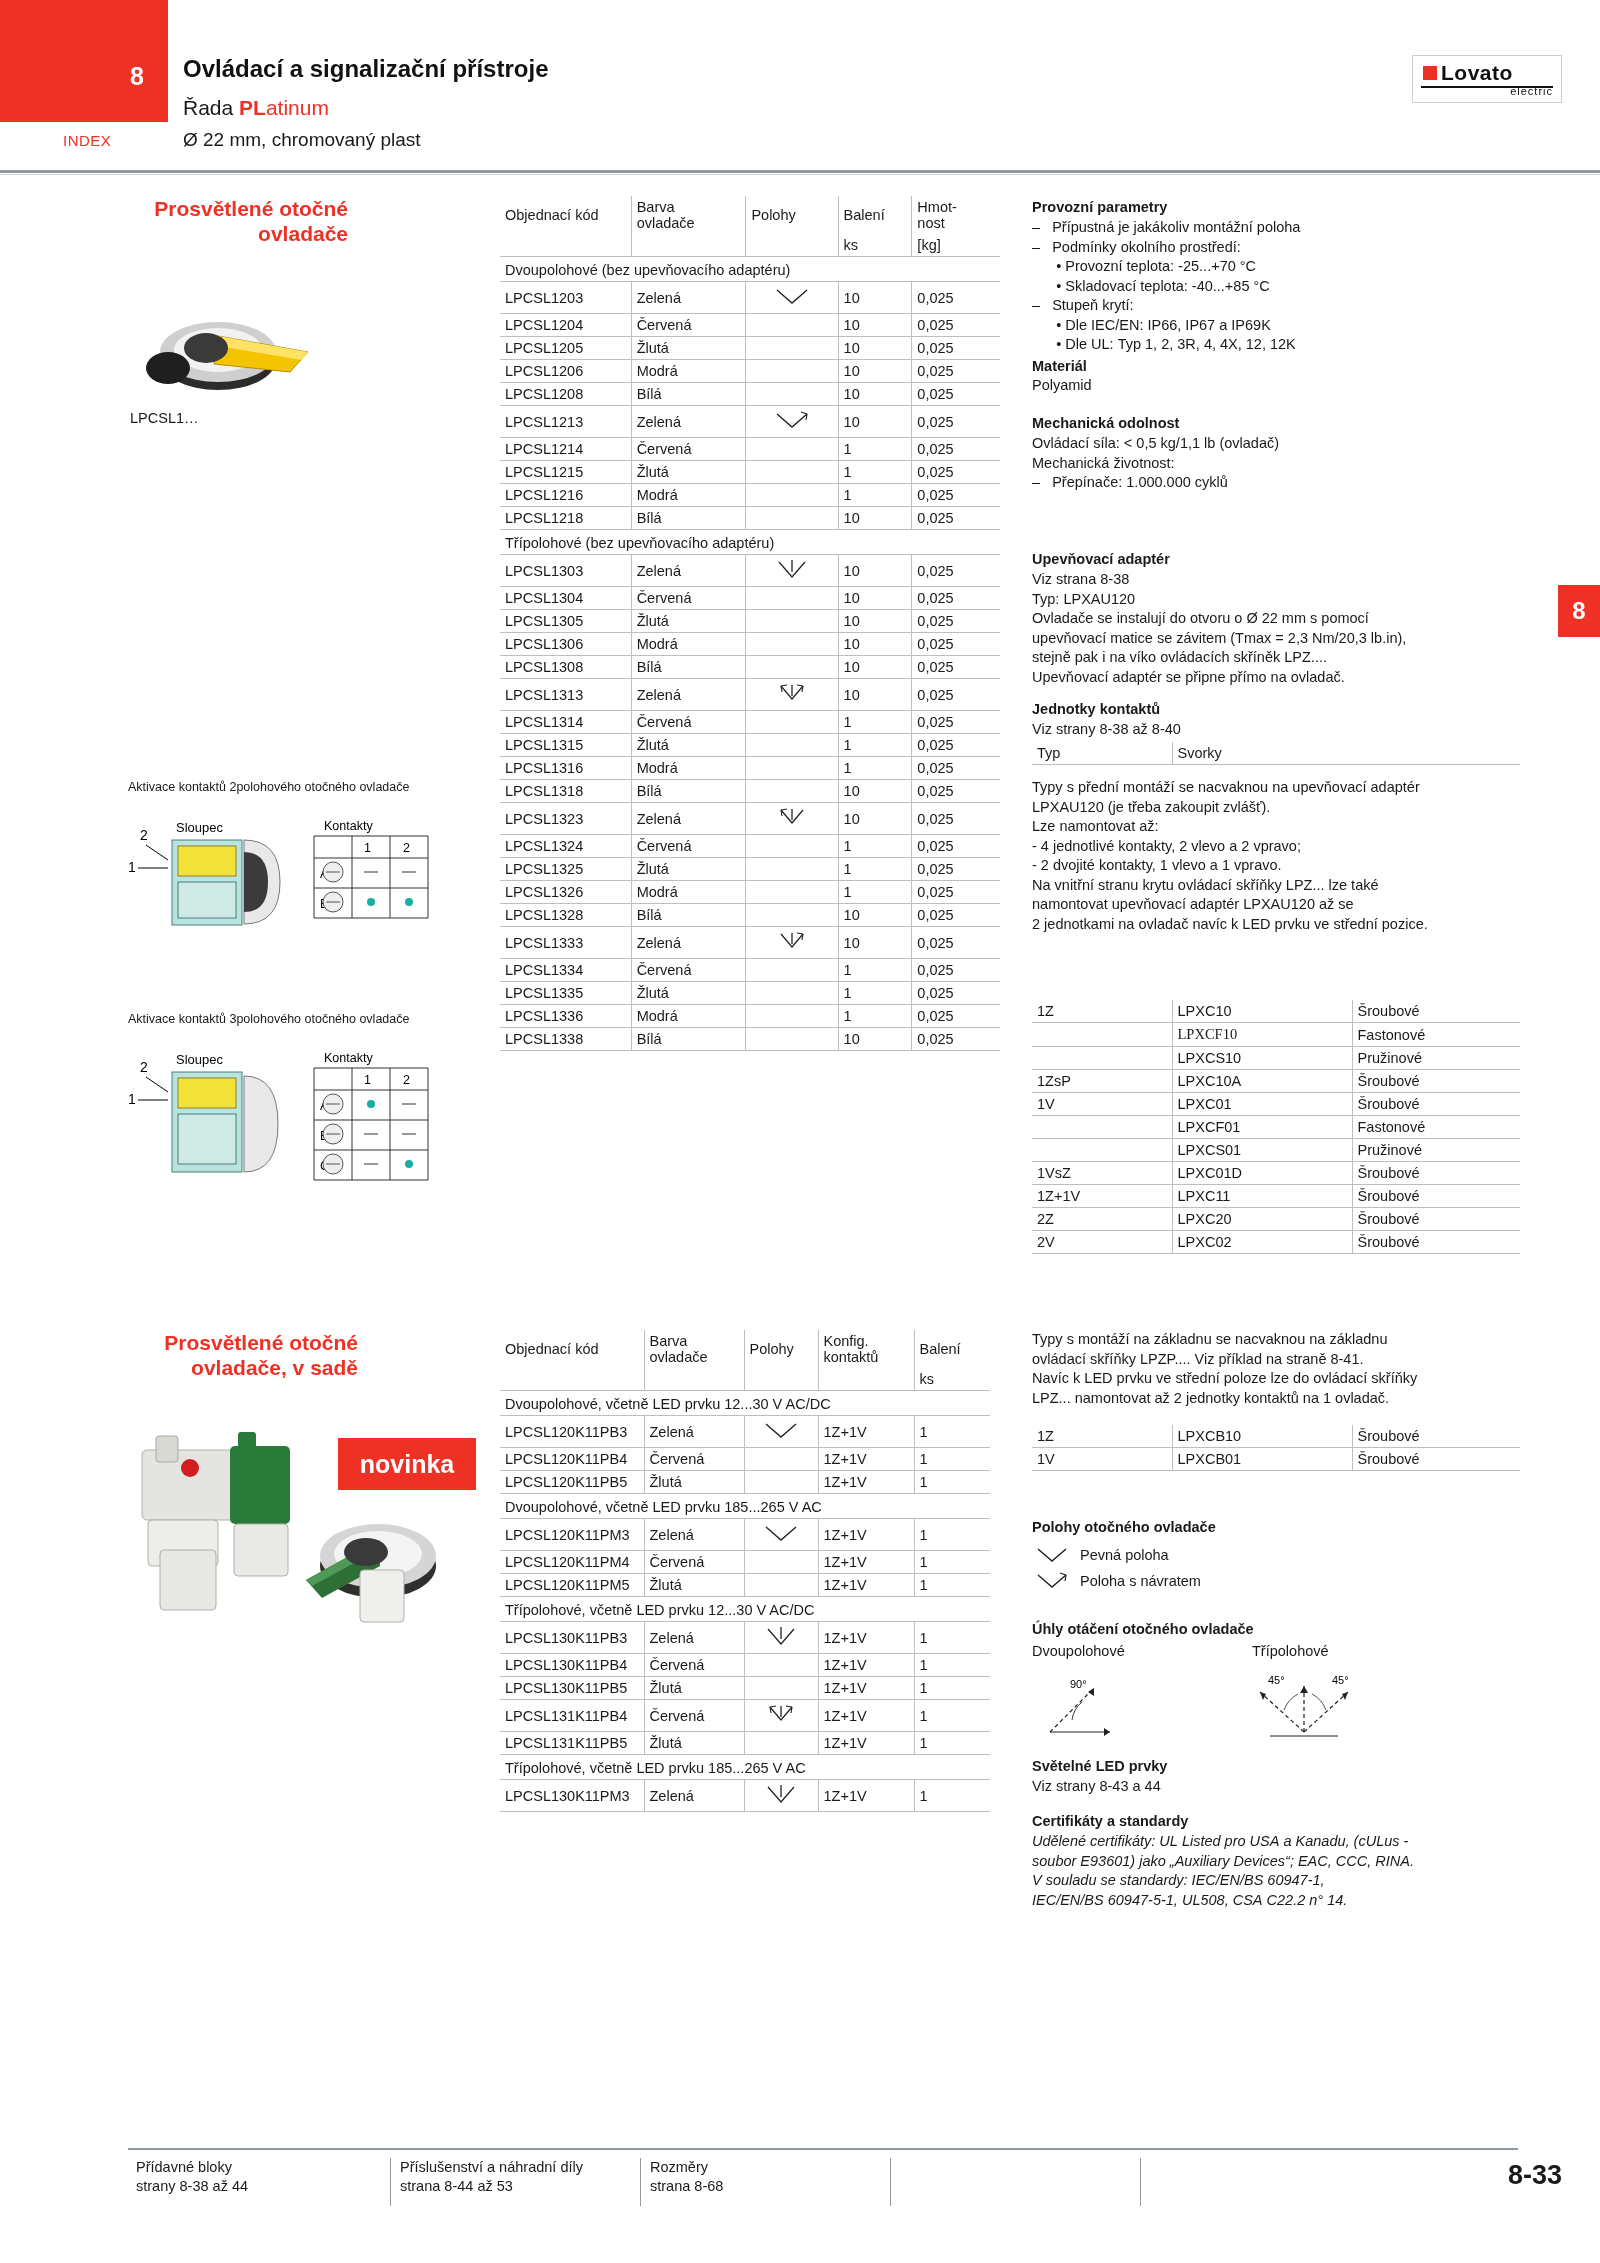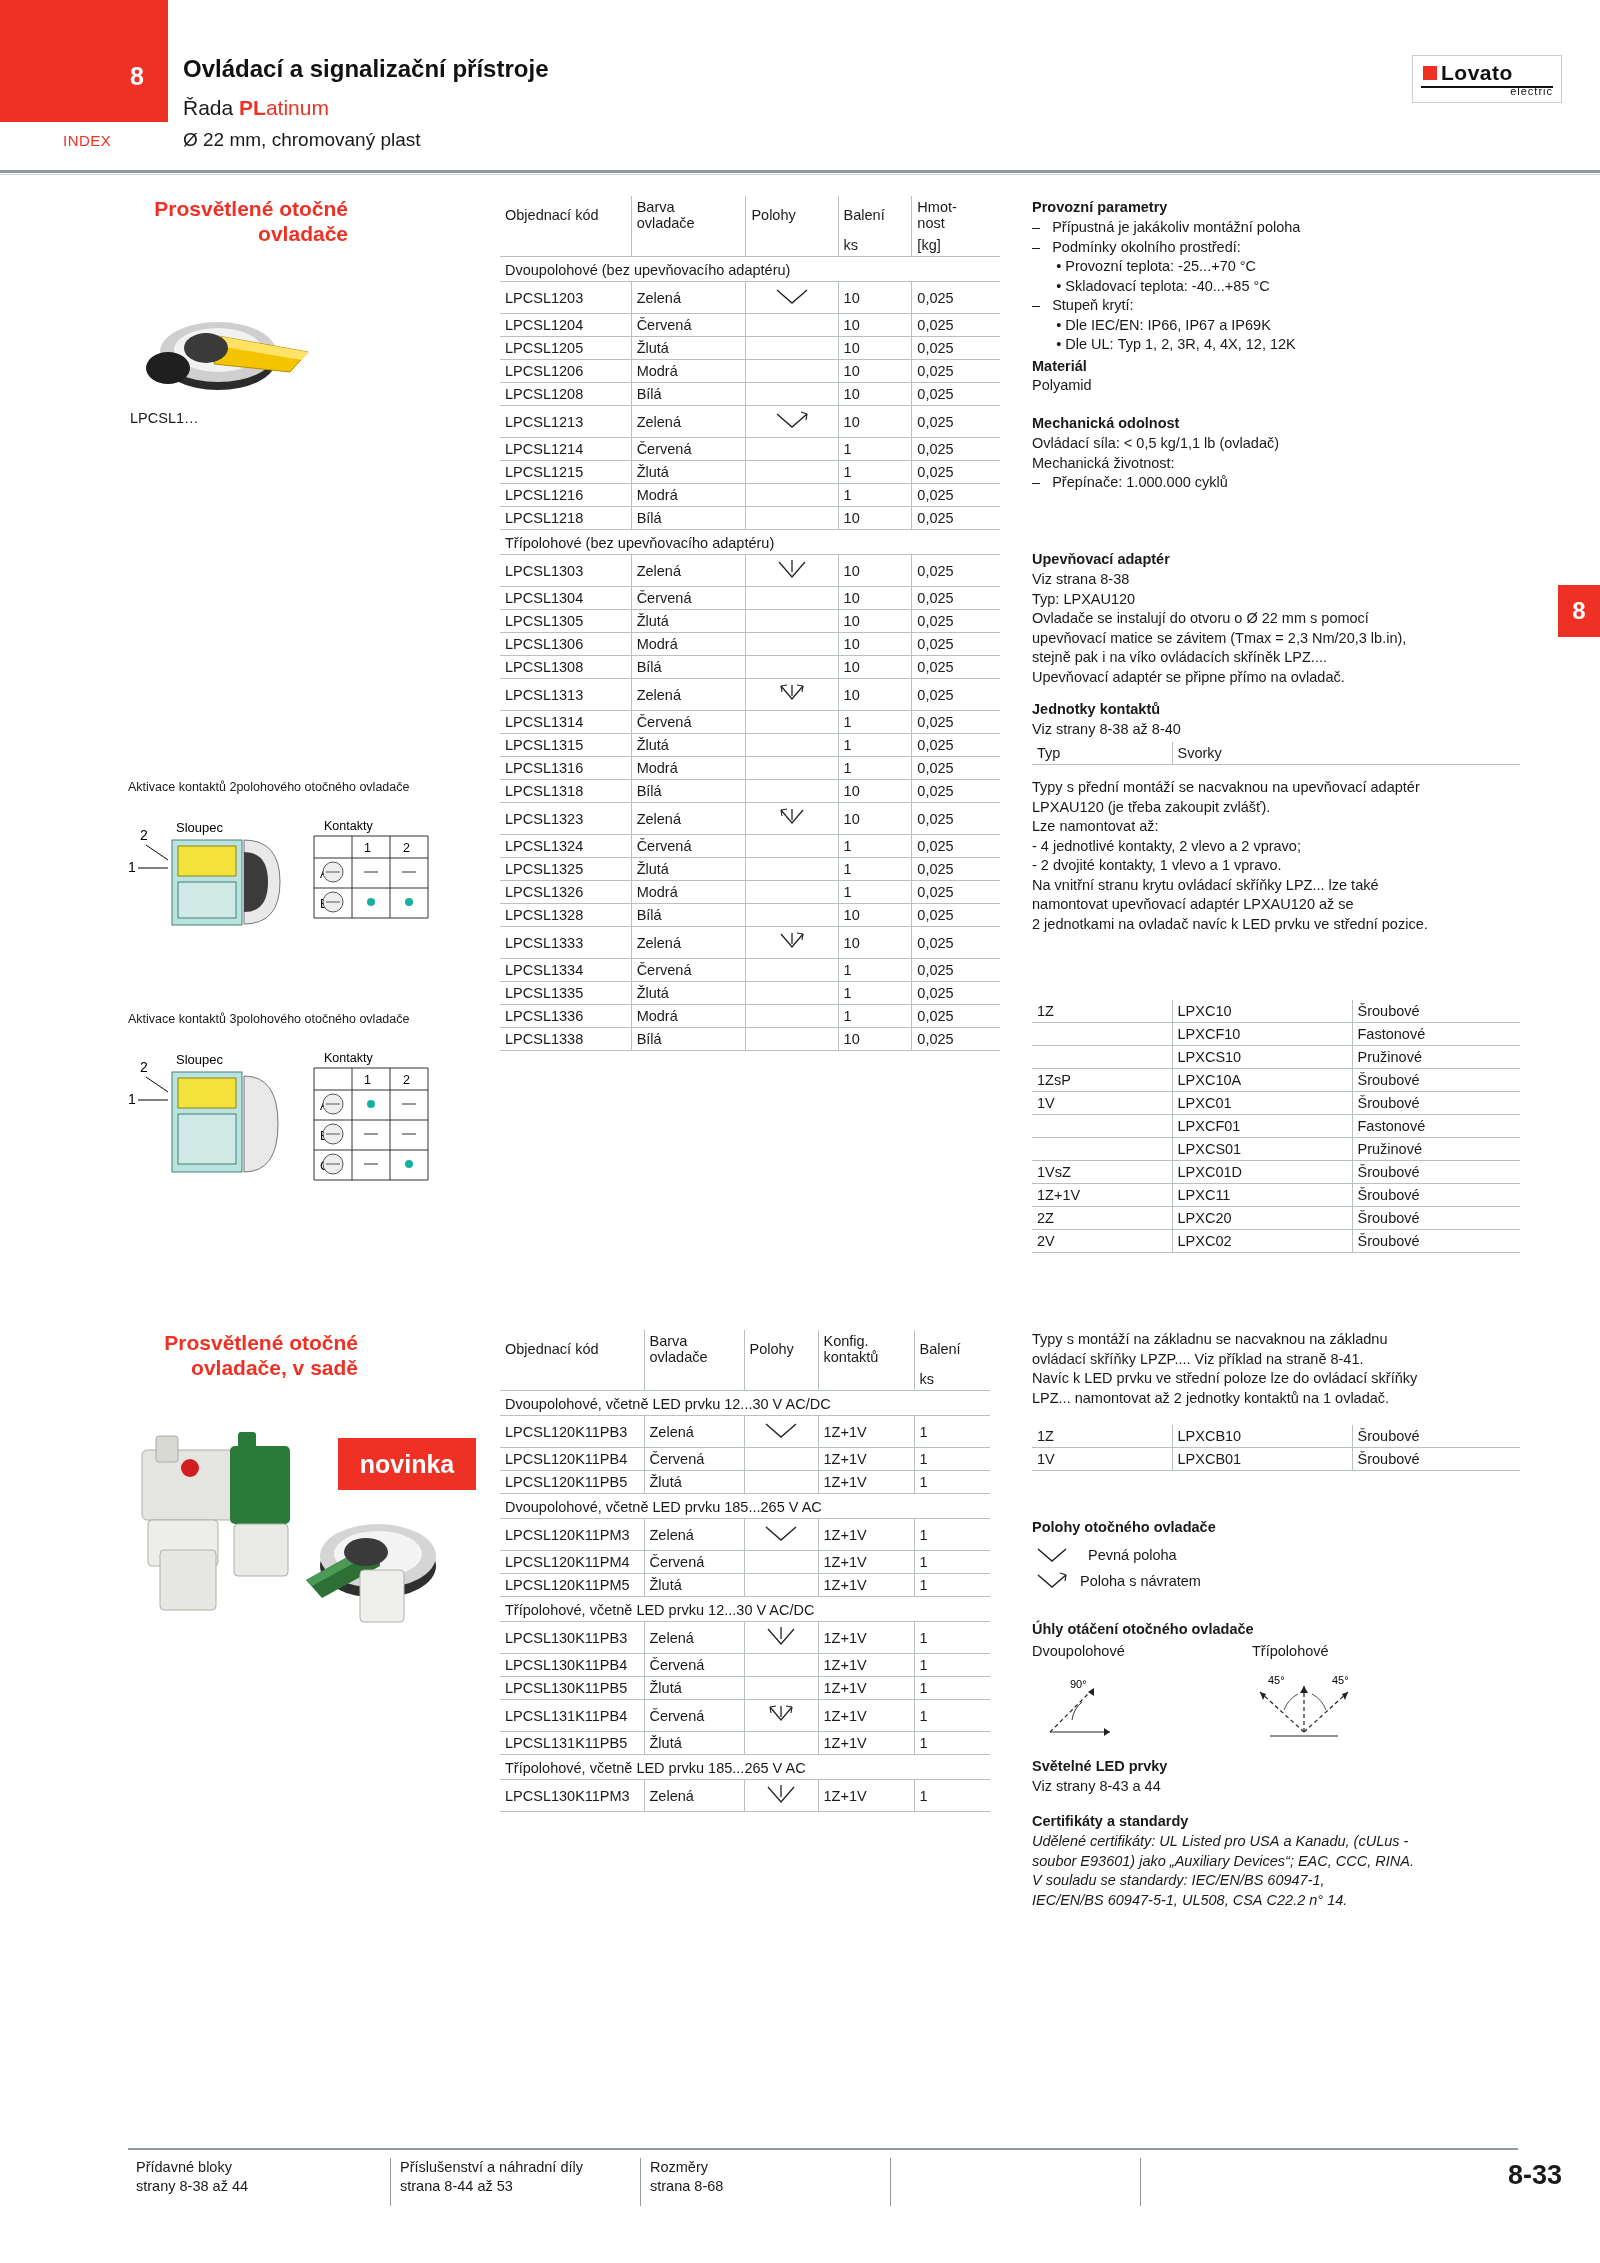--- a/index.html
+++ b/index.html
@@ -694,21 +694,21 @@
 
   <table class="grid" style="position:absolute; left:1032px; top:1000px; width:488px;">
     <tbody id="cbody">
         <tr>
           <td style="width:140px;">1Z</td>
           <td class="vsep" style="width:180px;">LPXC10</td>
           <td class="vsep">Šroubové</td>
         </tr>
         <tr>
           <td style="width:140px;"></td>
-          <td class="vsep" style="width:180px;">LPXCF10</td>
+          <td class="vsep" style="width:180px;font-family:Liberation Serif, serif;">LPXCF10</td>
           <td class="vsep">Fastonové</td>
         </tr>
         <tr>
           <td style="width:140px;"></td>
           <td class="vsep" style="width:180px;">LPXCS10</td>
           <td class="vsep">Pružinové</td>
         </tr>
         <tr>
           <td style="width:140px;">1ZsP</td>
           <td class="vsep" style="width:180px;">LPXC10A</td>
@@ -773,21 +773,21 @@
         </tr>
       </tbody>
   </table>
 
   <div class="rtext b" style="left:1032px; top:1518px;">Polohy otočného ovladače</div>
   <div style="position:absolute; left:1032px; top:1542px;">
     <div style="display:flex; align-items:center; height:26px;">
       <svg width="40" height="20" viewBox="0 0 40 20">
           <path d="M6 4 L20 16 L34 4" fill="none" stroke="#222" stroke-width="1.4"></path>
         </svg>
-      <span style="font-size:14.5px; margin-left:16px;">Pevná poloha</span>
+      <span style="font-size:14.5px; margin-left:8px;">Pevná poloha</span>
     </div>
     <div style="display:flex; align-items:center; height:26px;">
       <svg width="40" height="20" viewBox="0 0 40 20">
           <path d="M6 4 L20 16 L34 4" fill="none" stroke="#222" stroke-width="1.4"></path>
           <path d="M34 4 L28 2 M34 4 L33 10" stroke="#222" stroke-width="1.2"></path>
         </svg>
       <span style="font-size:14.5px; margin-left:8px;">Poloha s návratem</span>
     </div>
   </div>
 

